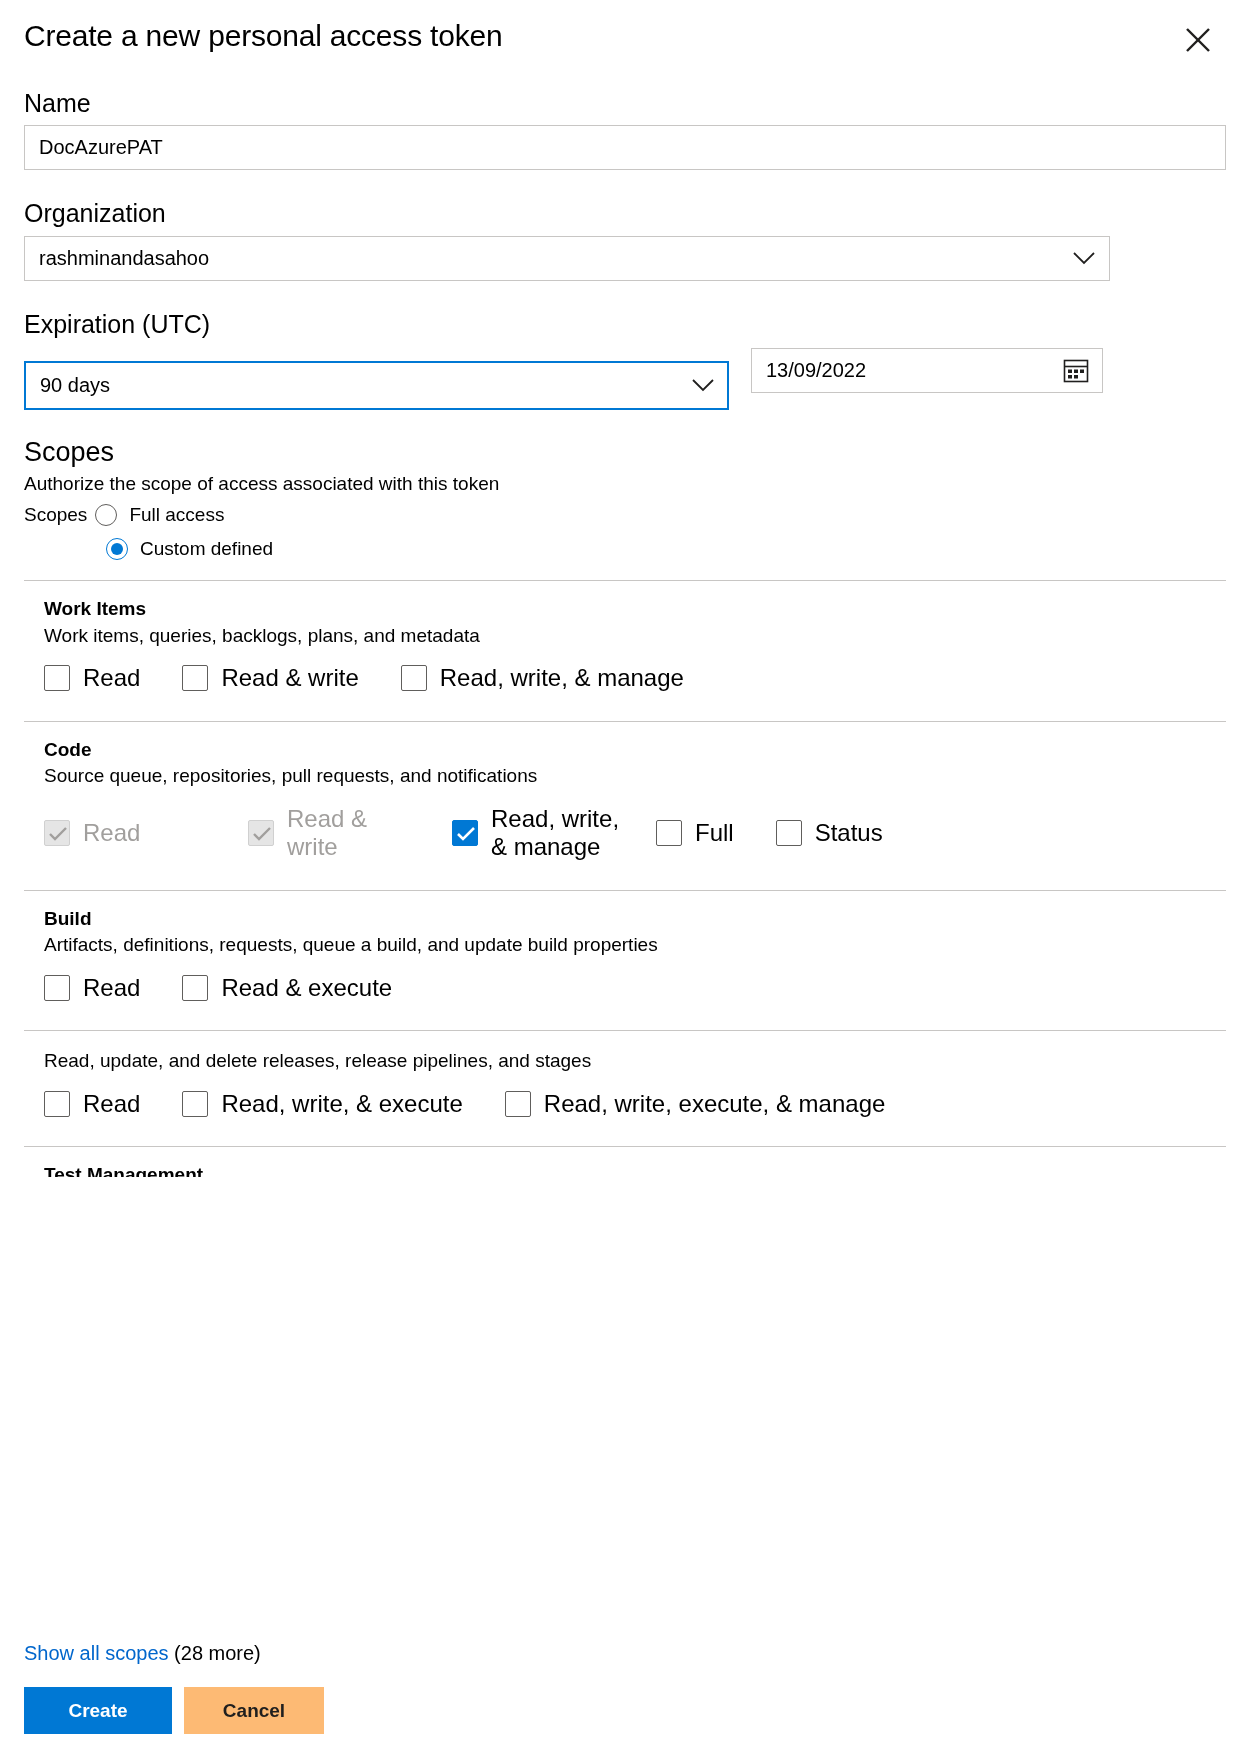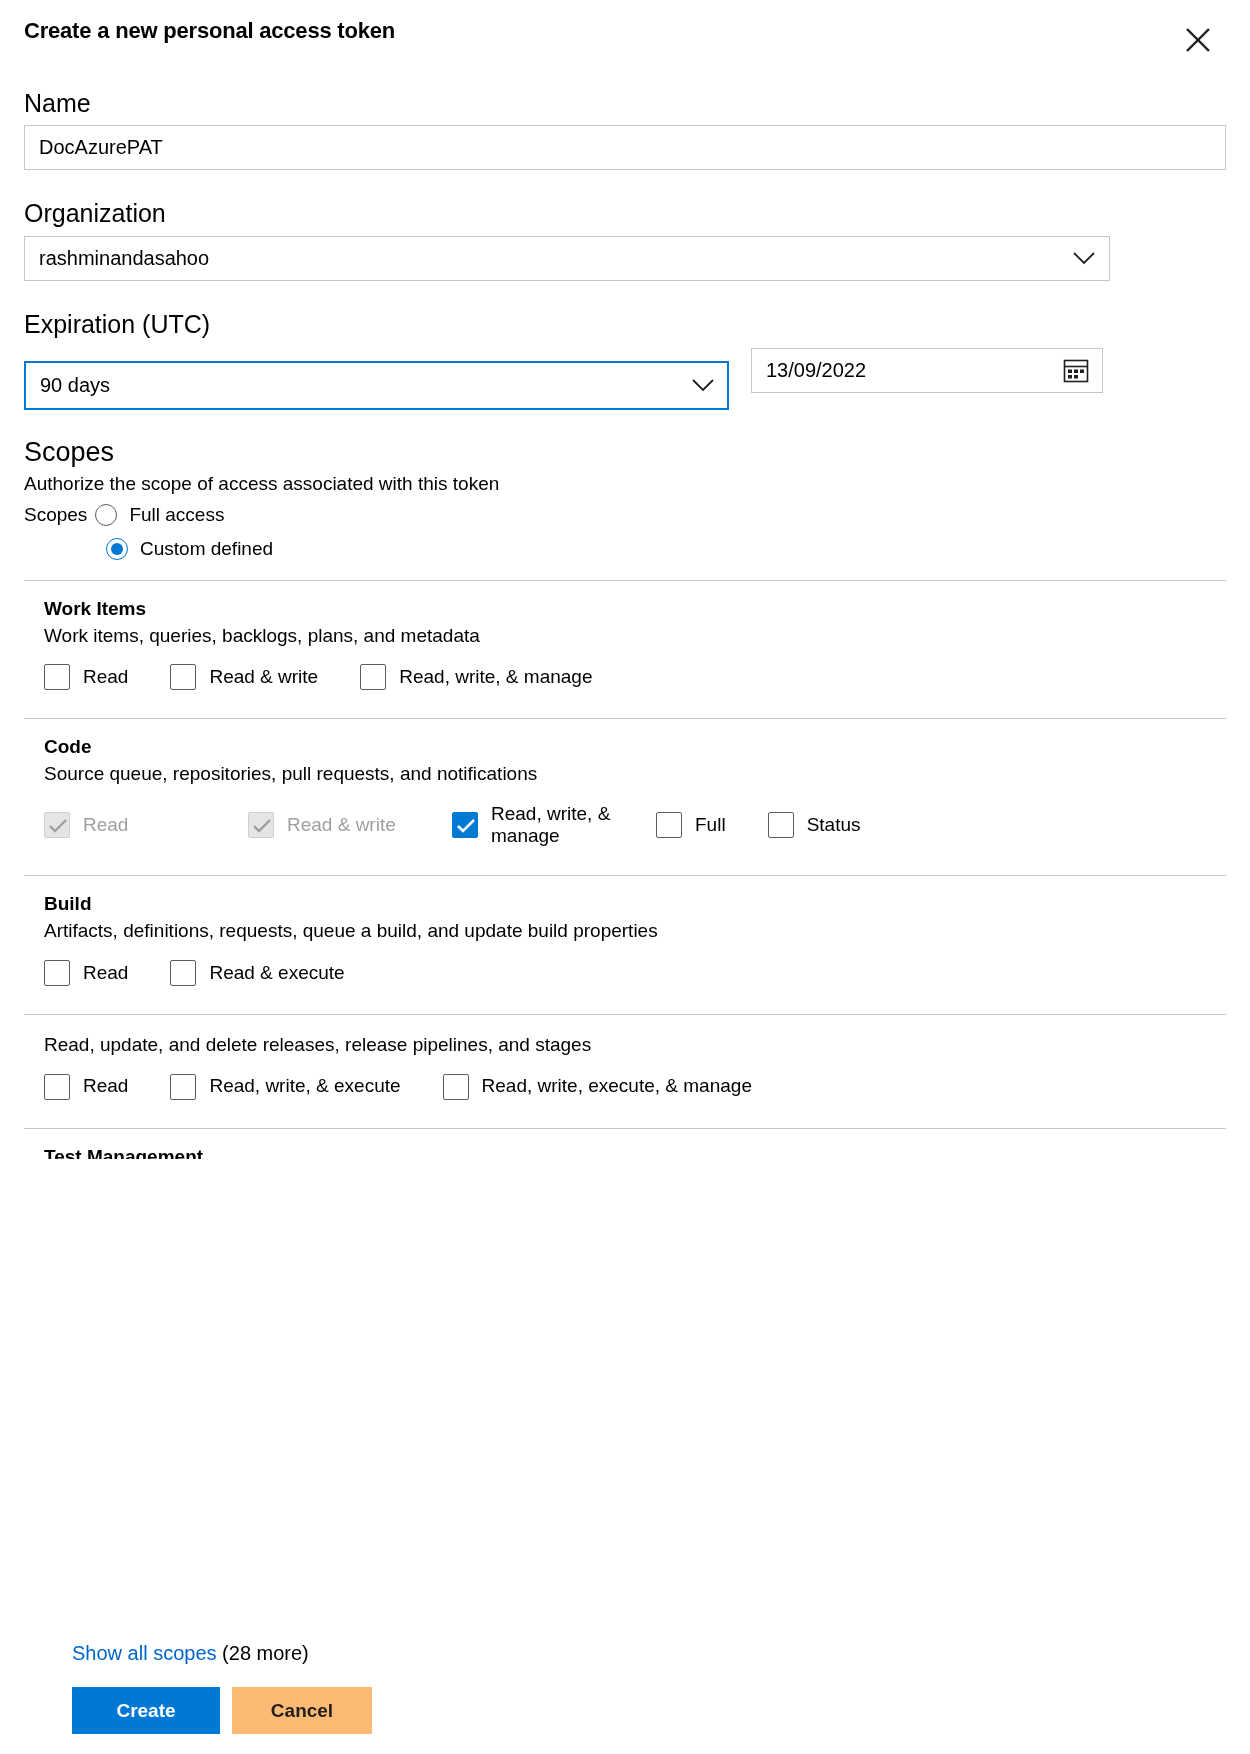--- a/index.html
+++ b/index.html
@@ -18,22 +18,22 @@
     overflow: hidden;
   }
   
   .header {
     display: flex;
     align-items: flex-start;
     justify-content: space-between;
     padding-top: 18px;
   }
   .title {
-    font-size: 22px;
-    font-weight: bold;
+    font-size: 30px;
+    font-weight: normal;
     letter-spacing: -0.2px;
     line-height: 1.2;
   }
   .close-btn {
     width: 40px; height: 40px;
     display: flex; align-items: center; justify-content: center;
     background: none; border: none;
     cursor: pointer;
     margin-top: 2px;
     margin-right: 8px;
@@ -210,42 +210,41 @@
   .cb.checked {
     background: #0078d4;
     border-color: #0078d4;
   }
   .cb.disabled {
     background: #e5e5e5;
     border-color: #d0d0d0;
   }
   .cb svg { position: absolute; left: 3px; top: 4px; }
   .cb-label {
-    font-size: 19px;
+    font-size: 24px;
     margin-left: 13px;
     line-height: 1.18;
   }
   .cb-label.dim { color: #a19f9d; }
 
   .clipped-section {
     padding: 16px 0 0 20px;
     height: 30px;
     overflow: hidden;
   }
   .clipped-section .scope-name {
     color: #000;
   }
 
   
   .footer {
     position: absolute;
     left: 24px;
     right: 16px;
     bottom: 20px;
-    margin-left: 48px;
   }
   .show-all {
     font-size: 20px;
     margin-bottom: 22px;
   }
   .show-all a {
     color: #0066cc;
     text-decoration: none;
     cursor: pointer;
   }

